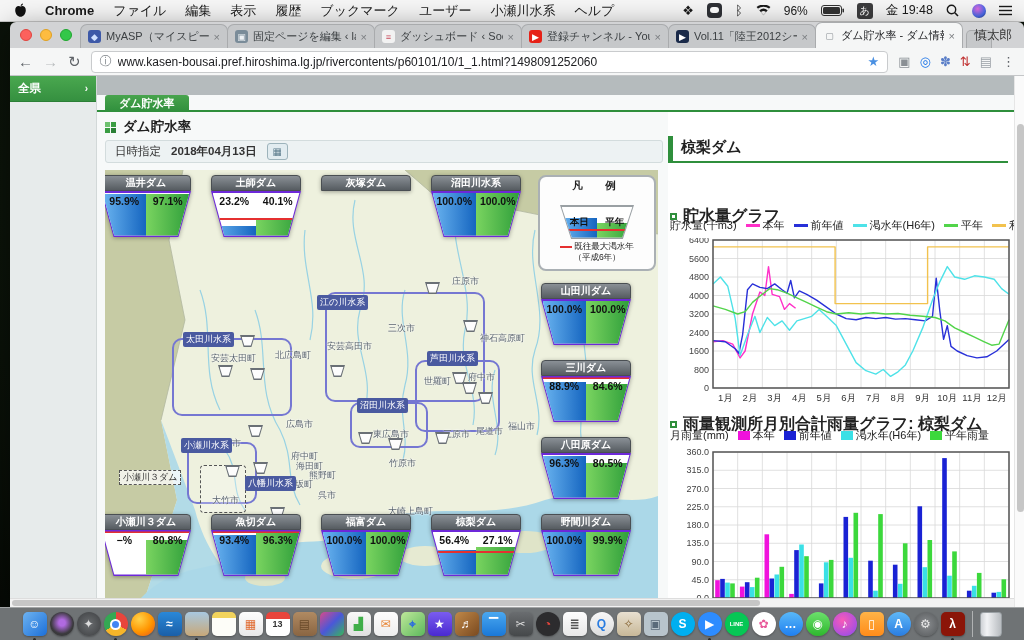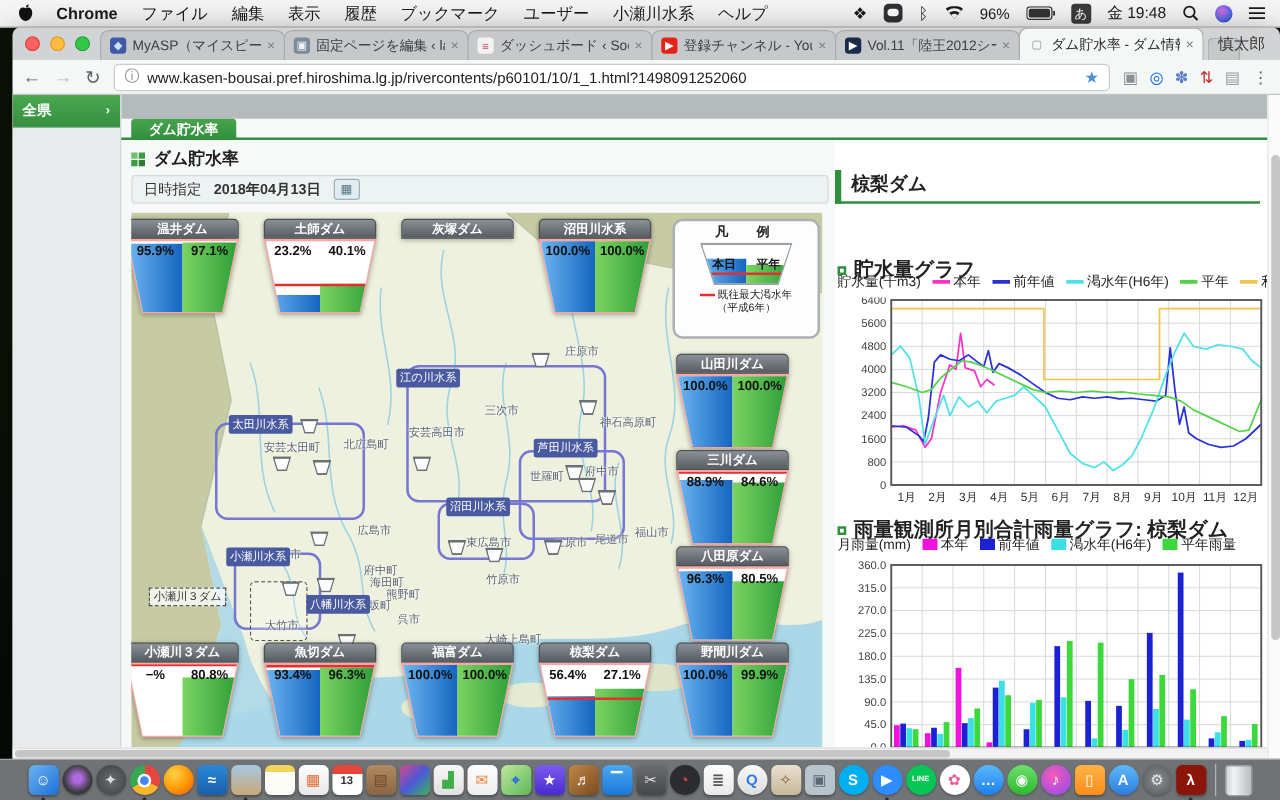--- a/index.html
+++ b/index.html
@@ -83,36 +83,36 @@
   .dlabel{position:absolute;border:1px dashed #555;background:rgba(255,255,255,.75);color:#333;
     font-size:9px;padding:0 3px;white-space:nowrap;z-index:3;}
   .cup{position:absolute;width:15px;height:12px;clip-path:polygon(0 0,100% 0,76% 100%,24% 100%);
     background:#6a7076;z-index:3;}
   .cup i{position:absolute;left:1.5px;right:1.5px;top:1.5px;bottom:1.5px;
     clip-path:polygon(0 0,100% 0,77% 100%,23% 100%);background:#fdfdfd;}
   
   .dam{position:absolute;width:90px;z-index:5;filter:drop-shadow(0 1px 2px rgba(0,0,0,.35));}
   .dam-title{height:16px;background:linear-gradient(#8a9096,#565c61);border:1px solid #4a4f53;border-radius:4px 4px 0 0;
     color:#fff;font-size:10px;font-weight:bold;display:flex;align-items:center;justify-content:center;white-space:nowrap;}
-  .dam-wrap{position:relative;height:60px;clip-path:polygon(0 0,100% 0,86% 100%,14% 100%);background:#fca5a5;}
+  .dam-wrap{position:relative;height:46px;clip-path:polygon(0 0,100% 0,86% 100%,14% 100%);background:#6d28d9;}
   .dam-inner{position:absolute;left:1.5px;right:1.5px;top:1.5px;bottom:1.5px;
     clip-path:polygon(0 0,100% 0,86.5% 100%,13.5% 100%);background:#fff;}
   .half{position:absolute;top:0;bottom:0;width:50%;}
   .half.l{left:0;}.half.r{right:0;}
   .fill{position:absolute;bottom:0;left:0;right:0;}
   .fill.b{background:linear-gradient(90deg,#6ab4f0,#1565c0);}
   .fill.g{background:linear-gradient(90deg,#7ad460,#2e9e3a);}
   .redline{position:absolute;left:0;right:0;height:2px;background:#e53030;z-index:4;}
   .pct{position:absolute;top:2px;width:50%;text-align:center;font-size:10.5px;font-weight:bold;color:#111;z-index:3;}
   .pct.l{left:0;}.pct.r{right:0;}
   
   #maplegend{position:absolute;z-index:5;background:#fdfdfd;border:2px solid #aab0b4;border-radius:8px;
     display:flex;flex-direction:column;align-items:center;padding:2px 4px;}
   #maplegend .lt{font-size:10.5px;font-weight:bold;letter-spacing:6px;color:#222;}
-  #ml-trap{position:relative;width:74px;height:34px;clip-path:polygon(0 0,100% 0,85% 100%,15% 100%);background:#9aa0a4;margin-top:1px;}
+  #ml-trap{position:relative;width:74px;height:34px;clip-path:polygon(0 0,100% 0,85% 100%,15% 100%);background:#9aa0a4;margin-top:12px;}
   #ml-trap .dam-inner{clip-path:polygon(0 0,100% 0,85.5% 100%,14.5% 100%);}
   #ml-trap .lab{position:absolute;bottom:9px;width:50%;text-align:center;font-size:9.5px;font-weight:bold;color:#111;z-index:3;}
   .mlnote{font-size:8.5px;color:#222;line-height:1.25;text-align:center;margin-top:2px;}
   .mlnote .rd{display:inline-block;width:12px;height:2px;background:#e53030;vertical-align:middle;margin-right:2px;}
   
   #panel{position:absolute;left:658px;top:36px;width:346px;height:486px;background:#fff;overflow:hidden;}
   #panel-title{position:absolute;left:0;top:24px;width:340px;border-left:5px solid #2f8f3c;border-bottom:2px solid #2f8f3c;
     padding:2px 0 4px 8px;font-size:15px;font-weight:bold;color:#222;}
   .sect{position:absolute;display:flex;align-items:center;gap:6px;font-size:16px;font-weight:bold;color:#222;}
   .sect .sq{width:7px;height:7px;border:2px solid #2f8f3c;background:#fff;flex:none;}

